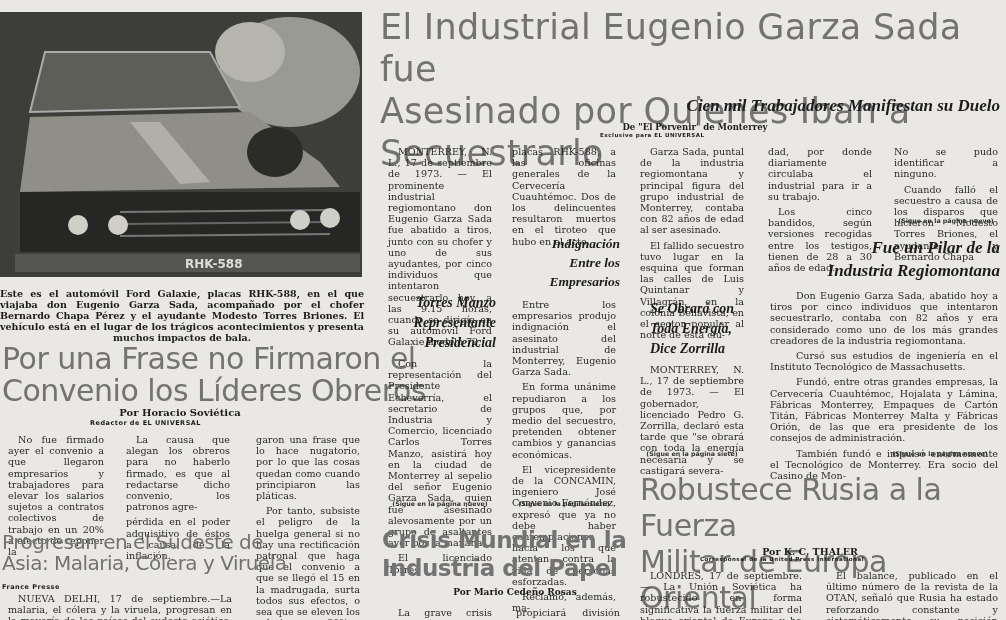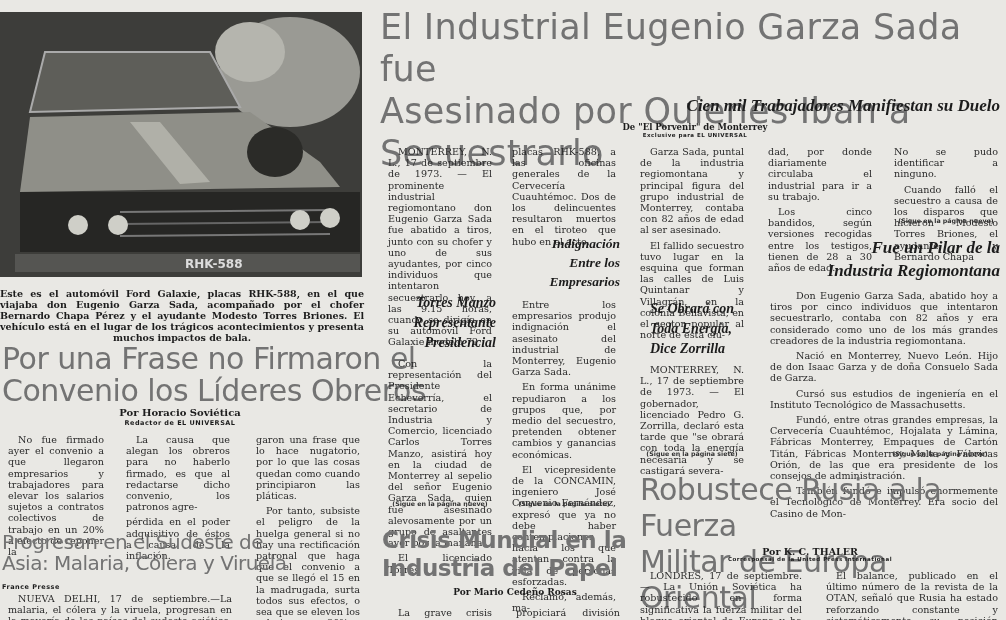--- a/index.html
+++ b/index.html
@@ -3,21 +3,21 @@
 <meta charset="utf-8">
 <style>
   html,body{margin:0;padding:0;}
   body{width:1006px;height:620px;overflow:hidden;background:#e9e8e4;position:relative;font-family:"DejaVu Serif","Liberation Serif",serif;color:#1c1c1c;}
   .abs{position:absolute;}
   .cond{font-family:Liberation Serif, serif;font-style:italic;font-weight:bold;transform-origin:right top;}
   .head-light{font-family:"DejaVu Sans","Liberation Sans",sans-serif;font-weight:normal;letter-spacing:-0.5px;color:#737373;line-height:1.05;}
   .body{font-size:9.6px;line-height:11.2px;text-align:justify;color:#2a2a2a;}
   .body p{margin:4px;text-indent:10px;}
   .byline{font-size:10px;font-weight:bold;text-align:center;}
-  .subby{font-size:6.5px;font-weight:bold;text-align:center;letter-spacing:0.5px;font-family:"DejaVu Sans","Liberation Sans",sans-serif;}
+  .subby{font-size:6.5px;font-weight:bold;text-align:left;letter-spacing:0.5px;font-family:"DejaVu Sans","Liberation Sans",sans-serif;}
   .cont{font-size:6.3px;font-weight:bold;text-align:center;font-family:"DejaVu Sans","Liberation Sans",sans-serif;color:#333;}
   .photo{background:radial-gradient(ellipse at 50% 45%,#8b8b86 0%,#4f4f4b 45%,#252523 100%);overflow:hidden;}
   .caption{font-size:9.5px;line-height:11px;font-weight:bold;text-align:justify;}
 </style>
 </head>
 <body>
 
 <div class="abs photo" style="left:0;top:12px;width:362px;height:265px;">
   <svg width="362" height="265" viewBox="0 0 362 265">
     <rect width="362" height="265" fill="#3d3d3a"></rect>
@@ -118,21 +118,20 @@
     <p>MONTERREY, N. L., 17 de septiembre de 1973. — El gobernador, licenciado Pedro G. Zorrilla, declaró esta tarde que "se obrará con toda la energía necesaria y se castigará severa-</p>
   </div>
 <div class="abs cont" style="left:636px;top:450px;width:112px;">(Sigue en la página siete)</div>
 
 <div class="abs cond" style="right:6px;top:236px;font-size:17px;line-height:23px;text-align:right;">
   <div>Fue un Pilar de la</div>
   <div>Industria Regiomontana</div>
 </div>
 <div class="abs body" style="left:766px;top:286px;width:236px;">
   <p style="text-indent:26px">Don Eugenio Garza Sada, abatido hoy a tiros por cinco individuos que intentaron secuestrarlo, contaba con 82 años y era considerado como uno de los más grandes creadores de la industria regiomontana.</p>
-  <p style="text-indent:26px">Nació en Monterrey, Nuevo León. Hijo de don Isaac Garza y de doña Consuelo Sada de Garza.</p>
   <p style="text-indent:26px">Cursó sus estudios de ingeniería en el Instituto Tecnológico de Massachusetts.</p>
   <p style="text-indent:26px">Fundó, entre otras grandes empresas, la Cervecería Cuauhtémoc, Hojalata y Lámina, Fábricas Monterrey, Empaques de Cartón Titán, Fábricas Monterrey Malta y Fábricas Orión, de las que era presidente de los consejos de administración.</p>
   <p style="text-indent:26px">También fundó e impulsó enormemente el Tecnológico de Monterrey. Era socio del Casino de Mon-</p>
 </div>
 <div class="abs cont" style="left:880px;top:450px;width:120px;">(Sigue en la página nueve)</div>
 
 <div class="abs head-light" style="left:382px;top:526px;font-size:23px;line-height:28px;font-weight:bold;">
   <div>Crisis Mundial en la</div>
   <div>Industria del Papel</div>
 </div>

